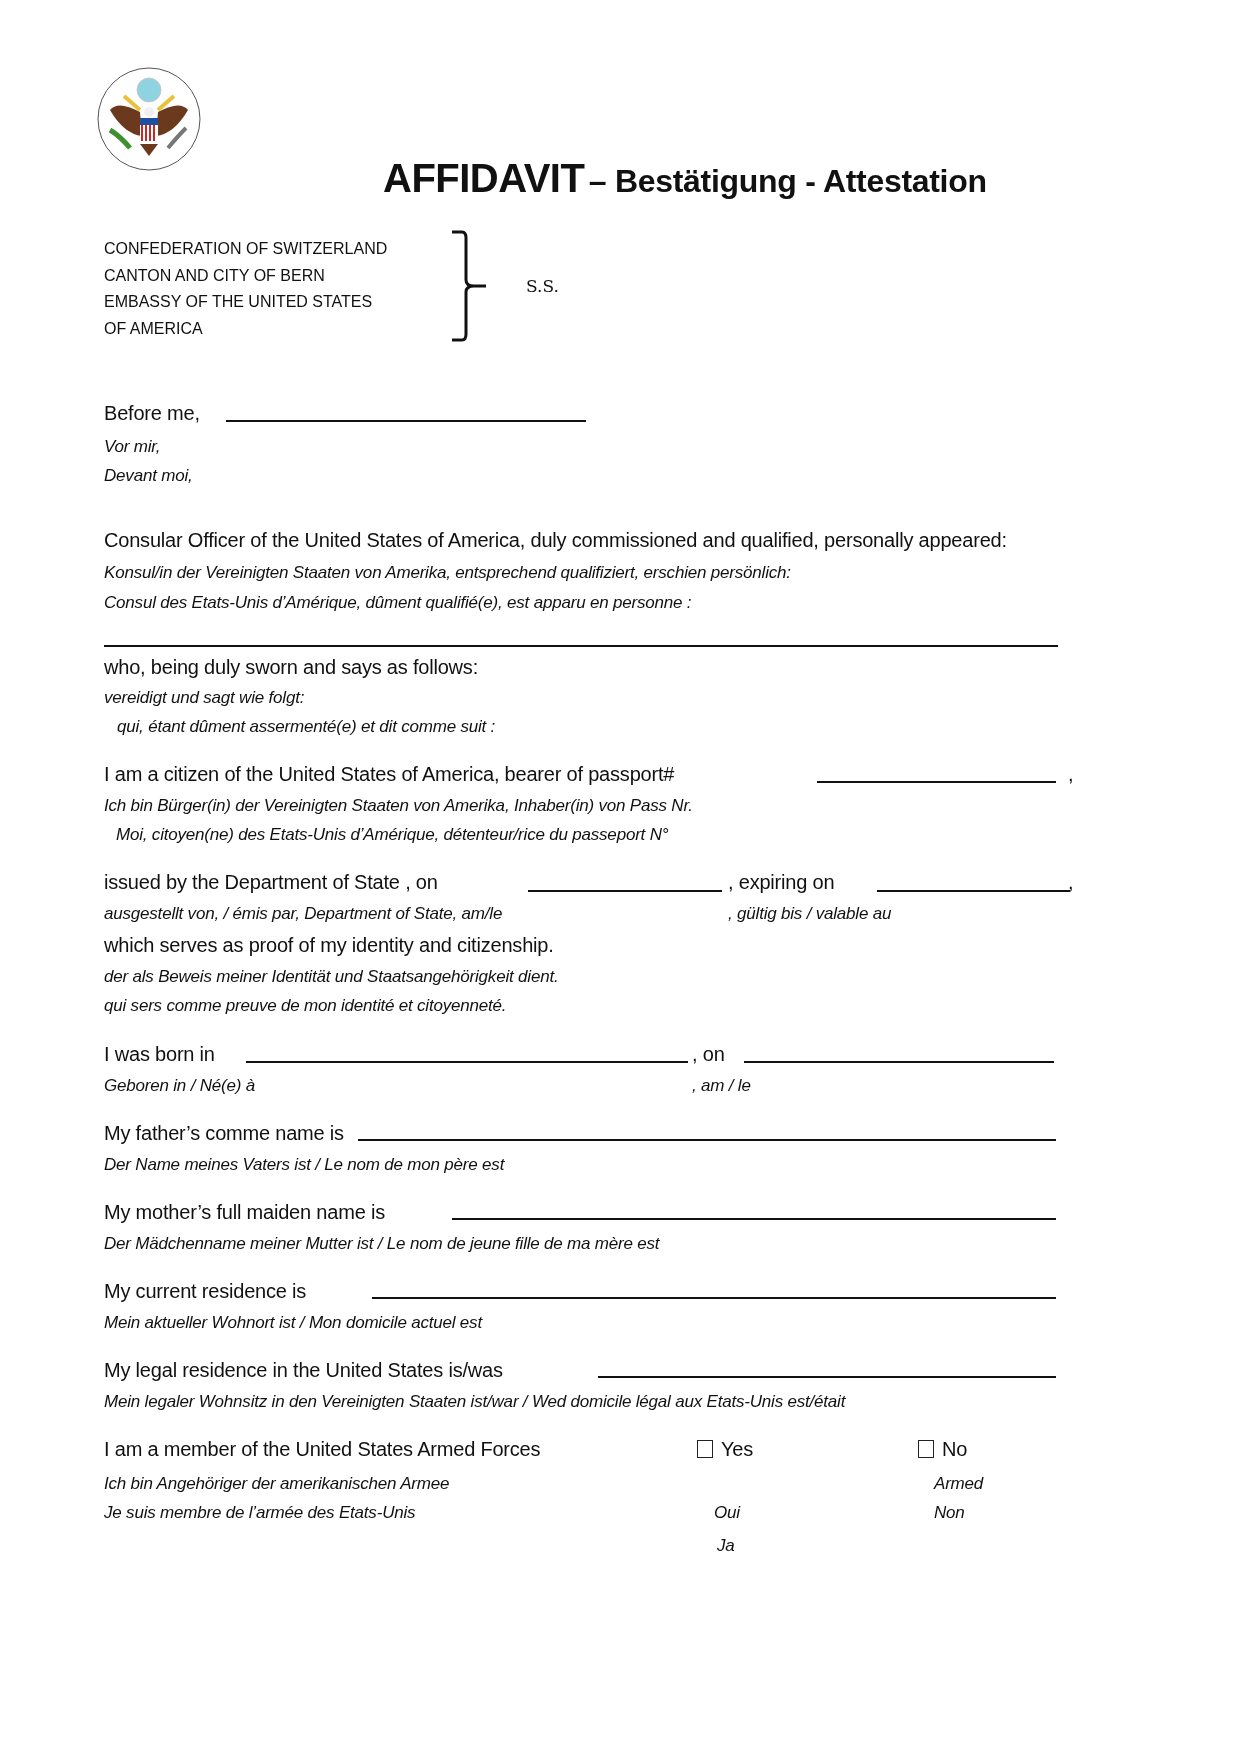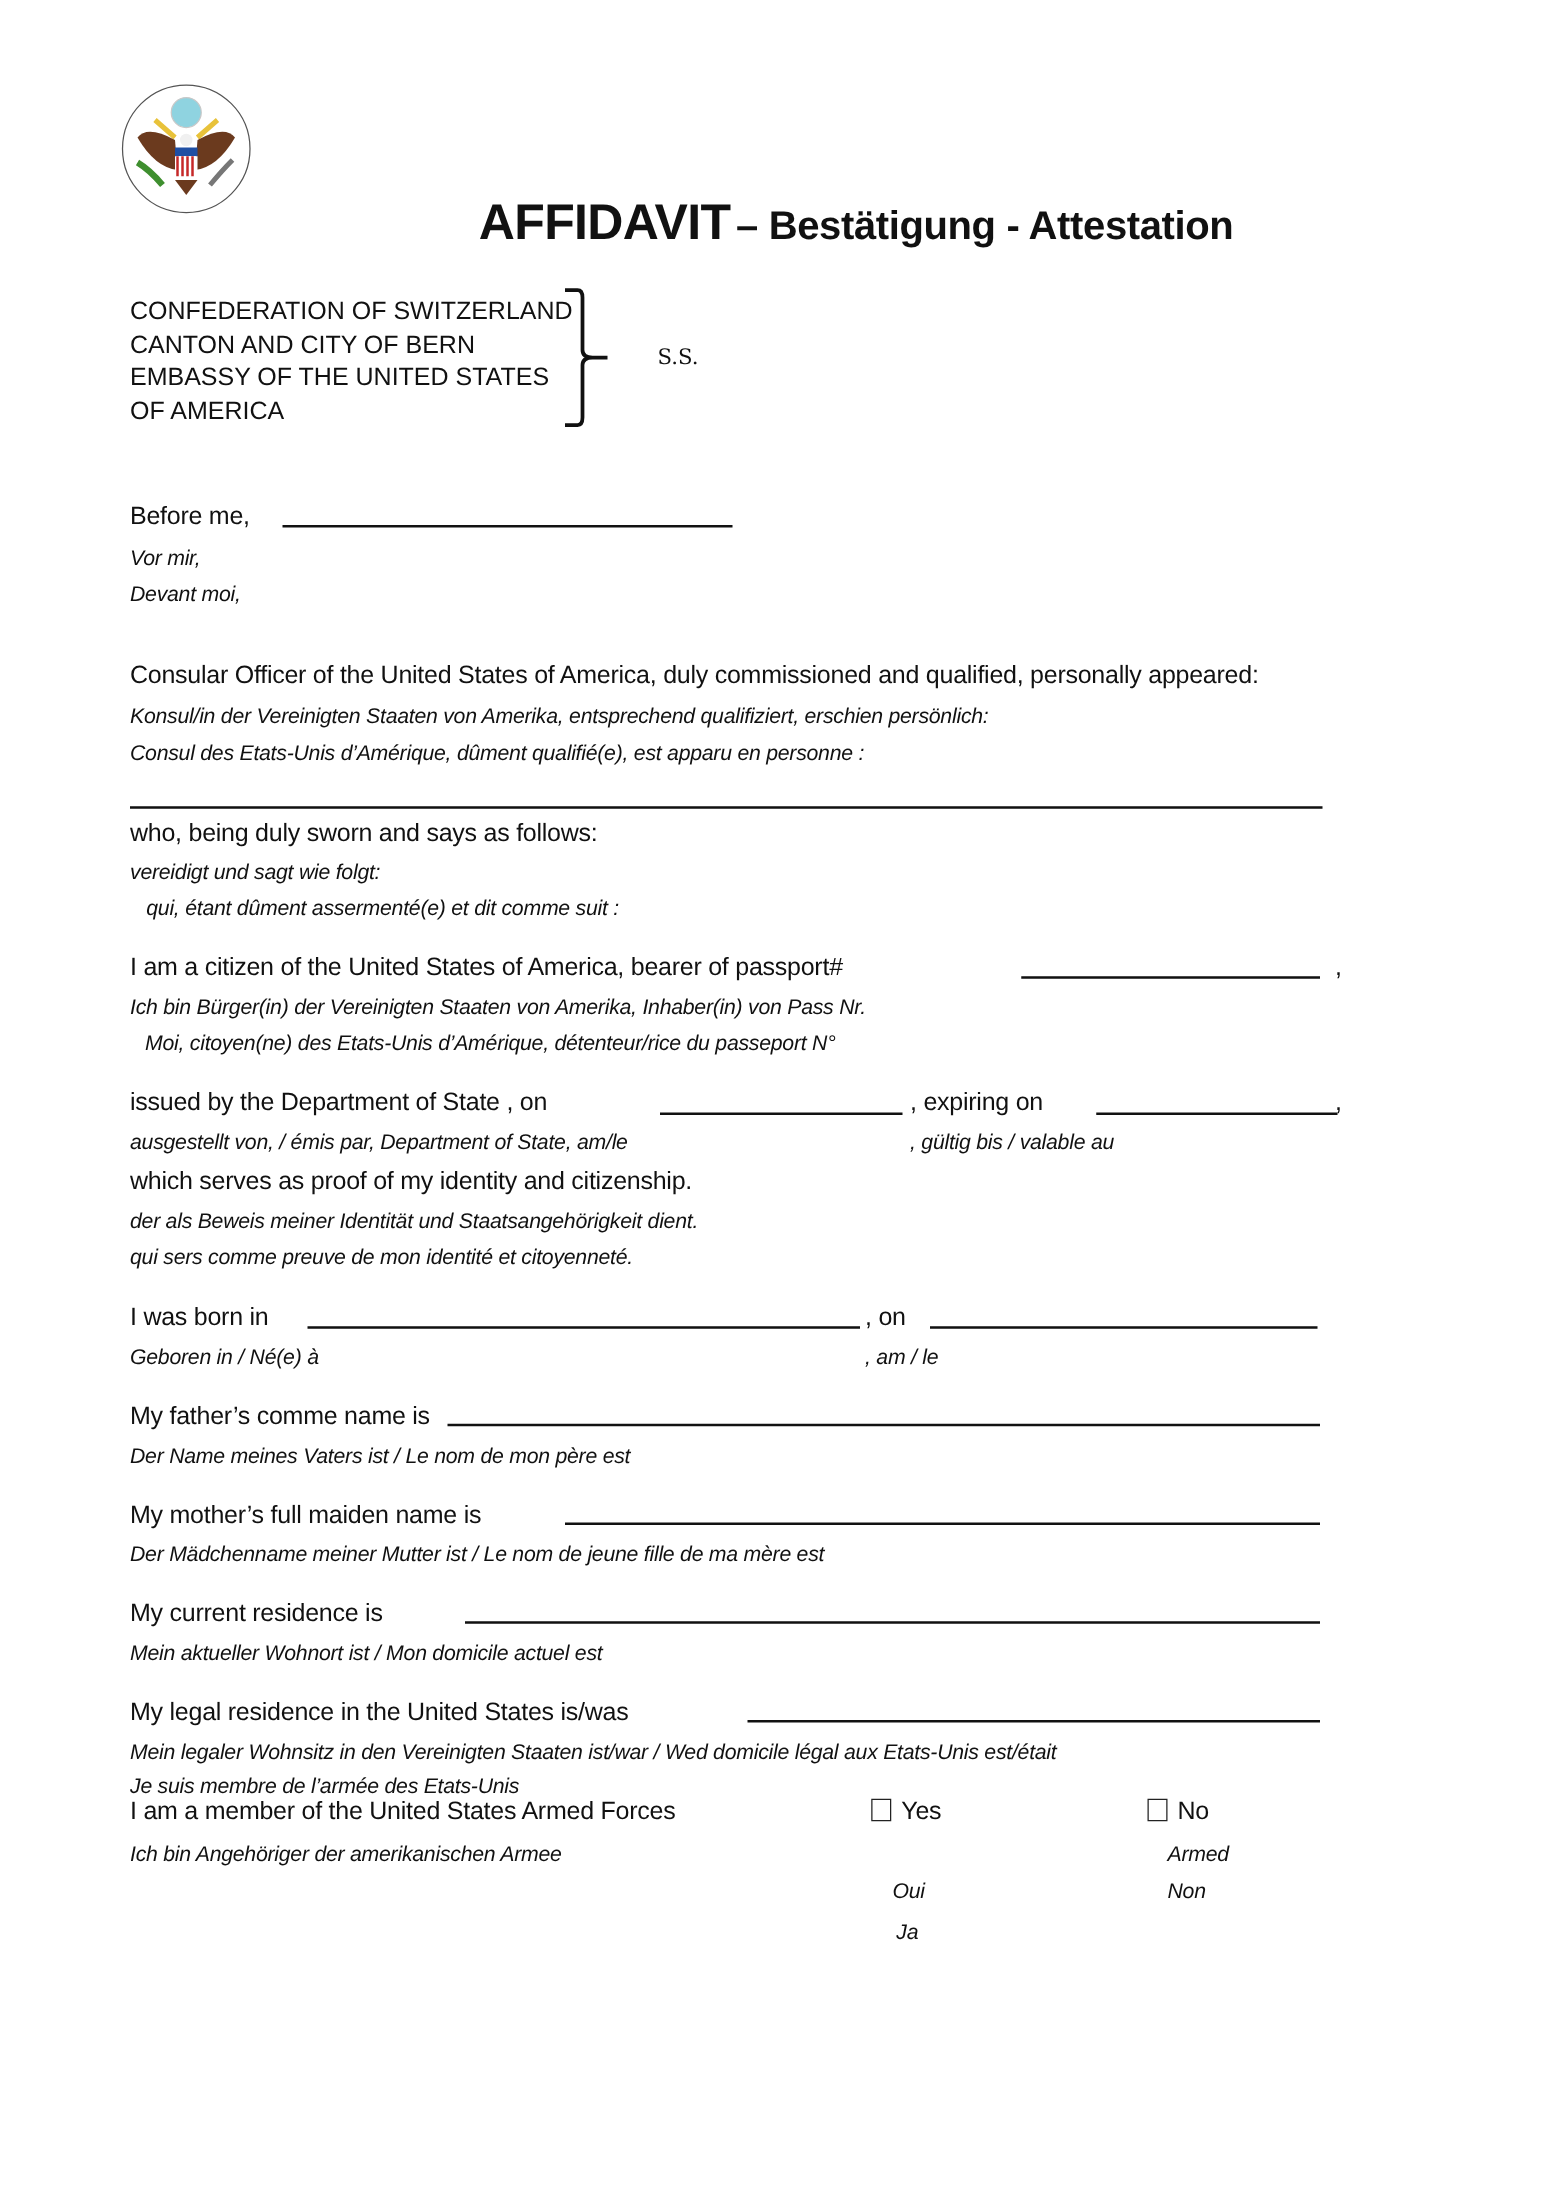--- a/index.html
+++ b/index.html
@@ -1,21 +1,21 @@
 <!DOCTYPE html>
 <html><head>
   <meta charset="utf-8">
   <style>
     html, body { margin: 0; padding: 0; background: #ffffff; }
     body { width: 1241px; height: 1754px; position: relative; overflow: hidden;
            font-family: "Liberation Sans", sans-serif; color: #111; }
     .abs { position: absolute; white-space: nowrap; }
     .main { font-size: 20px; line-height: 26px; letter-spacing: -0.2px; }
     .sub { font-size: 17px; line-height: 20px; font-style: italic; letter-spacing: -0.2px; }
-    .hdr { font-size: 20px; line-height: 26.5px; letter-spacing: 0; }
+    .hdr { font-size: 16px; line-height: 26.5px; letter-spacing: 0; }
     .line { position: absolute; height: 0; border-top: 2px solid #111; }
     .seal { position: absolute; left: 96px; top: 66px; width: 106px; height: 106px; }
     .title { position: absolute; left: 383px; top: 156px; font-weight: bold; white-space: nowrap; }
     .title .big { font-size: 40px; letter-spacing: -0.5px; }
     .title .small { font-size: 32px; letter-spacing: -0.3px; }
     .chk { display: inline-block; width: 16px; height: 18px; border: 1.5px solid #222;
            vertical-align: -2px; margin-right: 8px; box-sizing: border-box; }
     .ss { font-family: "DejaVu Serif", serif; font-size: 17px; }
   </style>
 </head>
@@ -103,21 +103,21 @@
 <div class="abs main" style="left:104px; top:1278px;">My current residence is</div>
 <div class="line" style="left:372px; top:1297px; width:684px;"></div>
 <div class="abs sub" style="left:104px; top:1313px;">Mein aktueller Wohnort ist / Mon domicile actuel est</div>
 
 <div class="abs main" style="left:104px; top:1357px;">My legal residence in the United States is/was</div>
 <div class="line" style="left:598px; top:1376px; width:458px;"></div>
 <div class="abs sub" style="left:104px; top:1392px;">Mein legaler Wohnsitz in den Vereinigten Staaten ist/war / Wed domicile légal aux Etats-Unis est/était</div>
 
 <div class="abs main" style="left:104px; top:1436px;">I am a member of the United States Armed Forces</div>
 <div class="abs sub" style="left:104px; top:1474px;">Ich bin Angehöriger der amerikanischen Armee</div>
-<div class="abs sub" style="left:104px; top:1419px;text-align:center;">Je suis membre de l’armée des Etats-Unis</div>
+<div class="abs sub" style="left:104px; top:1503px;text-align:center;">Je suis membre de l’armée des Etats-Unis</div>
 
 <div class="abs main" style="left:697px; top:1436px;">
   <span class="chk"></span><span>Yes</span>
 </div>
 <div class="abs sub" style="left:717px; top:1536px;text-align:center;">Ja</div>
 <div class="abs sub" style="left:714px; top:1503px;">Oui</div>
 
 <div class="abs main" style="left:918px; top:1436px;">
   <span class="chk"></span><span>No</span>
 </div>

